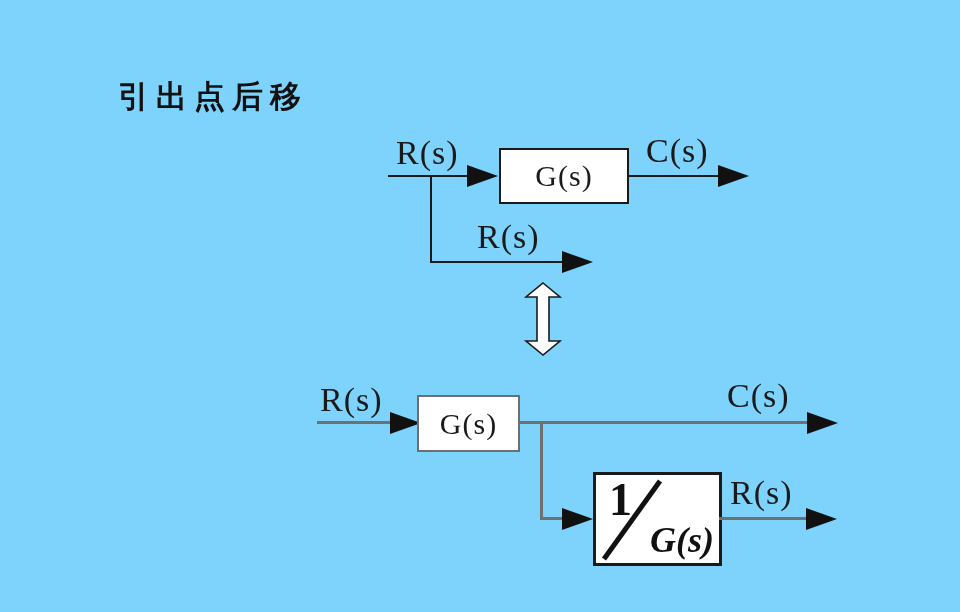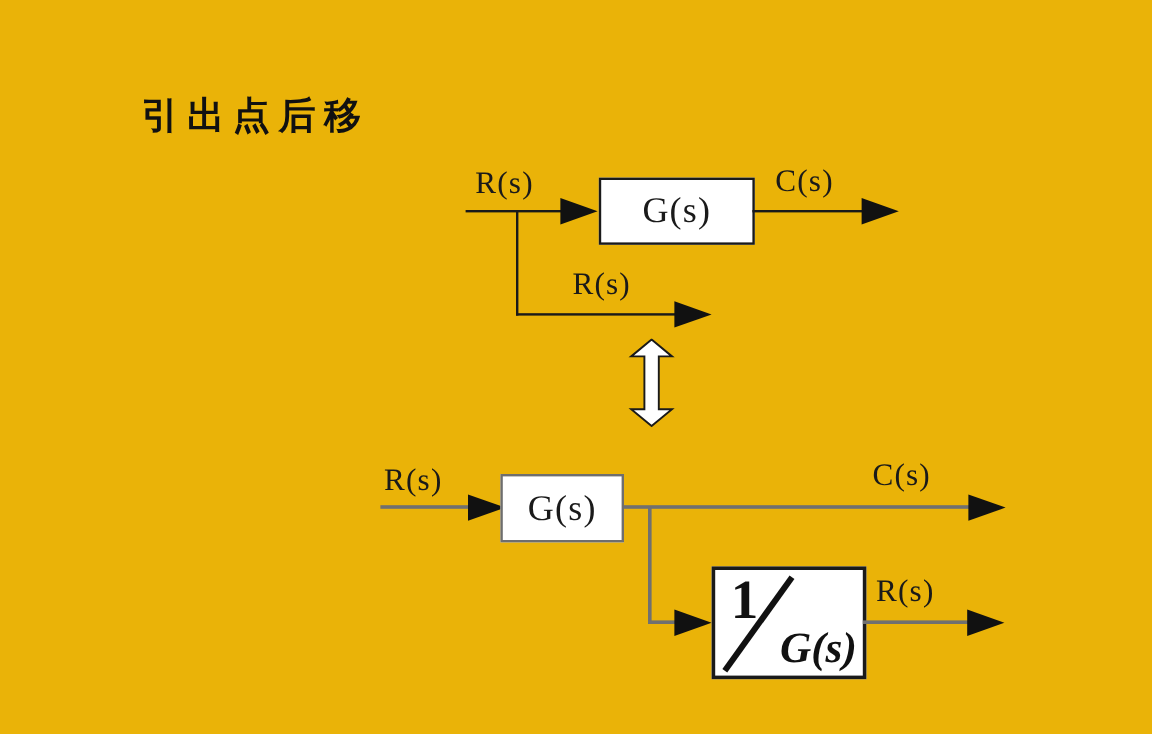--- a/index.html
+++ b/index.html
@@ -1,25 +1,25 @@
 <!DOCTYPE html>
 <html><head>
 <meta charset="utf-8">
 <style>
   html,body{margin:0;padding:0;background:#fff;}
   .canvas{
-    position:relative;width:960px;height:612px;background:#eab308;
+    position:relative;width:960px;height:612px;background:#7dd3fc;
     font-family:"Liberation Serif","DejaVu Serif",serif;overflow:hidden;
   }
   .title{
     position:absolute;left:118px;top:76px;font-size:31px;font-weight:bold;
     color:#111;letter-spacing:7px;font-family:"DejaVu Serif","Liberation Serif",serif;
   }
   .sig{
-    position:absolute;color:#1a1a1a;font-size:26px;line-height:30px;
+    position:absolute;color:#1a1a1a;font-size:34px;line-height:30px;
     letter-spacing:1px;white-space:nowrap;
   }
   
   .hline,.vline{position:absolute;background:#1a1a1a;}
   .hline{height:2px;}
   .vline{width:2px;}
   .gray .hline,.gray .vline,.hline.gray2,.vline.gray2{background:#707070;}
   .hline.gray2{height:3px;}
   .vline.gray2{width:3px;}
   

